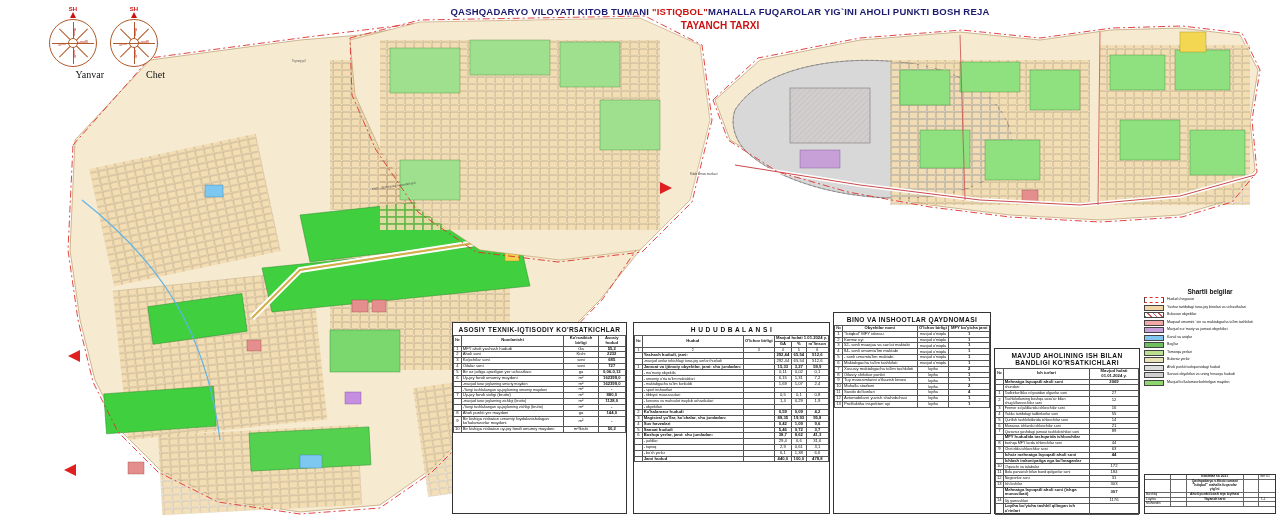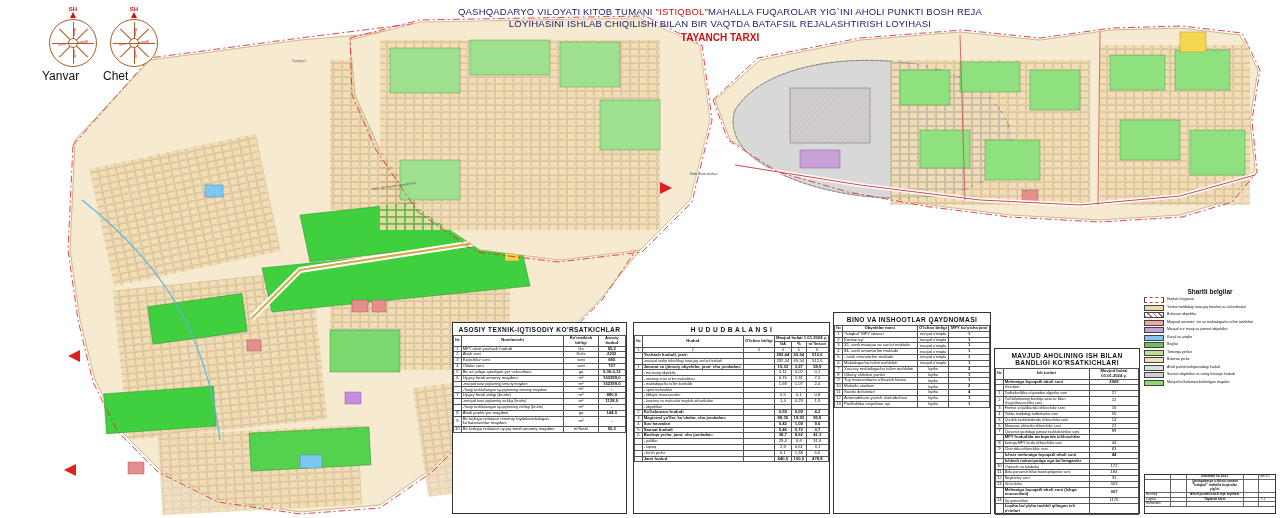--- a/index.html
+++ b/index.html
@@ -9,21 +9,21 @@
     background:#ffffff;
     font-family:"Liberation Sans", sans-serif;
     position:relative;
   }
 
   
   .title-block{
     position:absolute; left:370px; top:6px; width:700px;
     text-align:center; line-height:1.25;
   }
-  .title-line{ font-size:9.5px; font-weight:normal; color:#1a1a6e; letter-spacing:.2px; }
+  .title-line{ font-size:9.5px; font-weight:bold; color:#1a1a6e; letter-spacing:.2px; }
   .title-line .hl{ color:#cc1111; }
   .title-sub{ font-size:10px; font-weight:bold; color:#cc1111; margin-top:2px; }
 
   
   .compass{ position:absolute; width:62px; }
   .compass .shlabel{ font-size:6px; color:#cc1111; text-align:center; font-weight:bold; }
   .compass .arrowup{
     width:0;height:0;border-left:3px solid transparent;border-right:3px solid transparent;
     border-bottom:6px solid #cc1111; margin:0 auto 1px;
   }
@@ -46,21 +46,21 @@
         rgba(200,60,40,.55) 0 12deg, transparent 12deg 78deg,
         rgba(200,60,40,.45) 78deg 90deg, transparent 90deg 168deg,
         rgba(200,60,40,.5) 168deg 180deg, transparent 180deg 258deg,
         rgba(200,60,40,.4) 258deg 270deg, transparent 270deg 360deg);
     border-radius:50%;
   }
   .rose .inner{
     position:absolute; left:50%; top:50%; width:10px;height:10px;margin:-5px 0 0 -5px;
     border:1px solid #b05a2a; border-radius:50%; background:#fff;
   }
-  .compass .cname{ font-size:12px; text-align:left; margin-top:2px; color:#111; }
+  .compass .cname{ font-size:10px; text-align:right; margin-top:2px; color:#111;font-family:Liberation Serif, serif; }
 
   
   #map-canvas{ position:absolute; left:0; top:0; width:1280px; height:518px; }
 
   
   .tbl-wrap{ position:absolute; background:#fff; border:1px solid #333; }
   .tbl-title{
     text-align:center; font-weight:bold; font-size:6.6px; padding:3px 2px 2px;
     letter-spacing:.4px; color:#111;
   }
@@ -215,21 +215,20 @@
 
   <text x="372" y="190" font-size="3" fill="#444" transform="rotate(-8 372 190)">Kitob - Shahrisabz avtomobil yo'li</text>
   <text x="690" y="175" font-size="3" fill="#444">Kitob tuman markazi</text>
   <text x="292" y="62" font-size="2.8" fill="#555">Tuproq yo'l</text>
 </svg>
 
 <div class="title-block">
   <div class="title-line">
     <span>QASHQADARYO VILOYATI KITOB TUMANI </span><span class="hl">"ISTIQBOL"</span><span>MAHALLA FUQAROLAR YIG`INI  AHOLI PUNKTI BOSH REJA</span>
   </div>
-  <div class="title-line">LOYIHASINI   ISHLAB CHIQILISHI BILAN BIR VAQTDA BATAFSIL REJALASHTIRISH LOYIHASI</div>
   <div class="title-sub">TAYANCH TARXI</div>
 </div>
 
 <div class="compass" style="left:42px; top:6px;">
   <div class="shlabel">SH</div>
   <div class="arrowup"></div>
   <div class="rose">
     <div class="diag d1"></div>
       <div class="diag d2"></div>
     <div class="star"></div>

